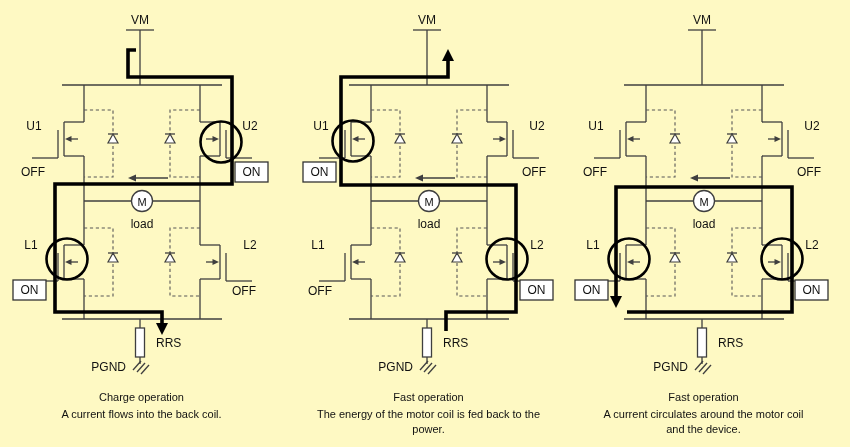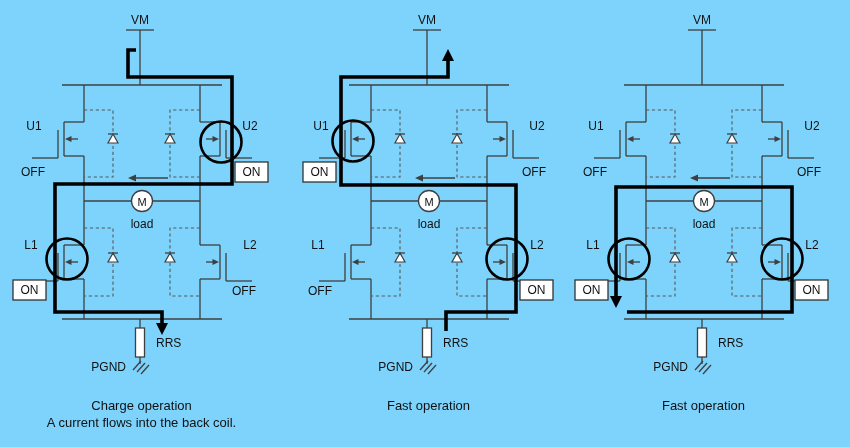--- a/index.html
+++ b/index.html
@@ -1,32 +1,32 @@
 <!DOCTYPE html>
 <html><head>
 <meta charset="utf-8">
 <style>
   *{margin:0;padding:0;box-sizing:border-box}
   html,body{background:#fff}
   body{font-family:"Liberation Sans",sans-serif}
-  .page{position:relative;width:850px;height:447px;background:#7dd3fc;overflow:hidden}
+  .page{position:relative;width:850px;height:447px;background:#fef9c3;overflow:hidden}
   .col{position:absolute;top:0;width:283px}
   svg{display:block}
   .w{stroke:#3f3f3f;stroke-width:1.3;fill:none}
   .wd{stroke:#575757;stroke-width:1.1;fill:none;stroke-dasharray:3.2 2.7}
   .dd{fill:#fff;stroke:#3f3f3f;stroke-width:1.2}
   .comp{fill:#fff;stroke:#3f3f3f;stroke-width:1.3}
   .ah{fill:#3f3f3f;stroke:none}
   .cp{stroke:#000;stroke-width:3.6;fill:none}
   .ah2{fill:#000;stroke:none}
   .hl{stroke:#000;stroke-width:2.6;fill:none}
   .box{fill:#fff;stroke:#333;stroke-width:1.3}
   .t{font-size:12px;fill:#111;font-family:"Liberation Sans",sans-serif}
   .tm{font-size:11px}
-  .caption{margin-top:18px;text-align:center;font-size:13px;color:#111;line-height:15.5px}
+  .caption{margin-top:10px;text-align:center;font-size:11px;color:#111;line-height:15.5px}
   .caption .desc{margin:1px auto 0}
   .c1 .desc{max-width:275px}
   .c2 .desc{max-width:240px}
   .c3 .desc{max-width:218px}
 </style>
 </head>
 <body>
 
 <div class="page">
 
@@ -259,20 +259,21 @@
       </g>
       <text class="t" x="247" y="176" text-anchor="middle">OFF</text>
       <text class="t" x="33" y="295" text-anchor="middle">OFF</text>
       <g>
         <rect class="box" x="233" y="280" width="33" height="20"></rect>
         <text class="t" x="249.5" y="294" text-anchor="middle">ON</text>
       </g>
     </svg>
     <div class="caption">
       <div>Fast operation</div>
+      <div class="desc">The energy of the motor coil is fed back to the power.</div>
     </div>
   </div>
 
   <div class="col c3" style="left:562px">
     <svg width="283" height="380" viewBox="0 0 283 380">
       <g class="w">
         <line x1="126" y1="30" x2="154" y2="30"></line>
           <line x1="140" y1="30" x2="140" y2="85"></line>
       </g>
       <text class="t" x="140" y="24" text-anchor="middle">VM</text>
@@ -378,16 +379,17 @@
         <rect class="box" x="13" y="280" width="33" height="20"></rect>
         <text class="t" x="29.5" y="294" text-anchor="middle">ON</text>
       </g>
       <g>
         <rect class="box" x="233" y="280" width="33" height="20"></rect>
         <text class="t" x="249.5" y="294" text-anchor="middle">ON</text>
       </g>
     </svg>
     <div class="caption">
       <div>Fast operation</div>
+      <div class="desc">A current circulates around the motor coil and the device.</div>
     </div>
   </div>
 
 </div>
 
 </body></html>

